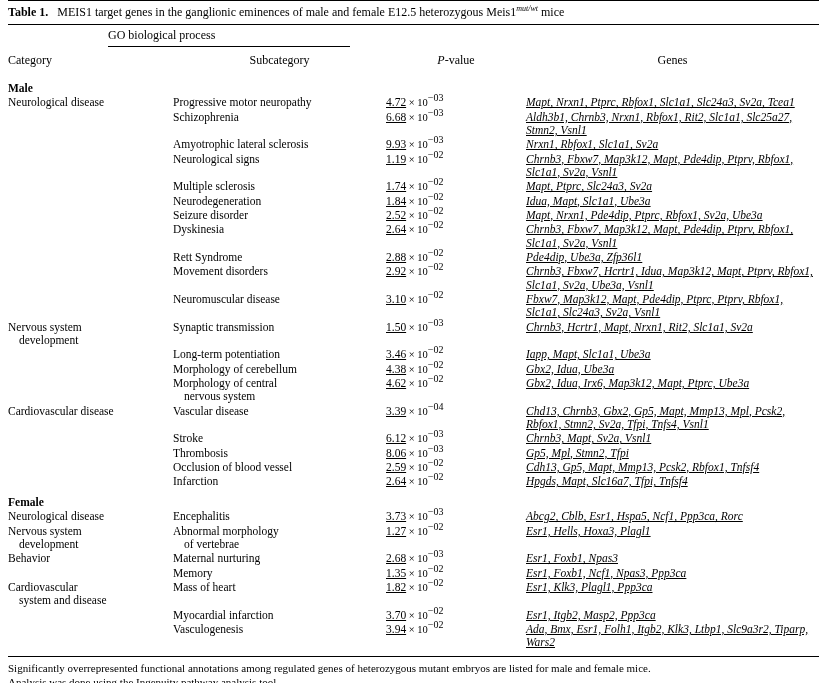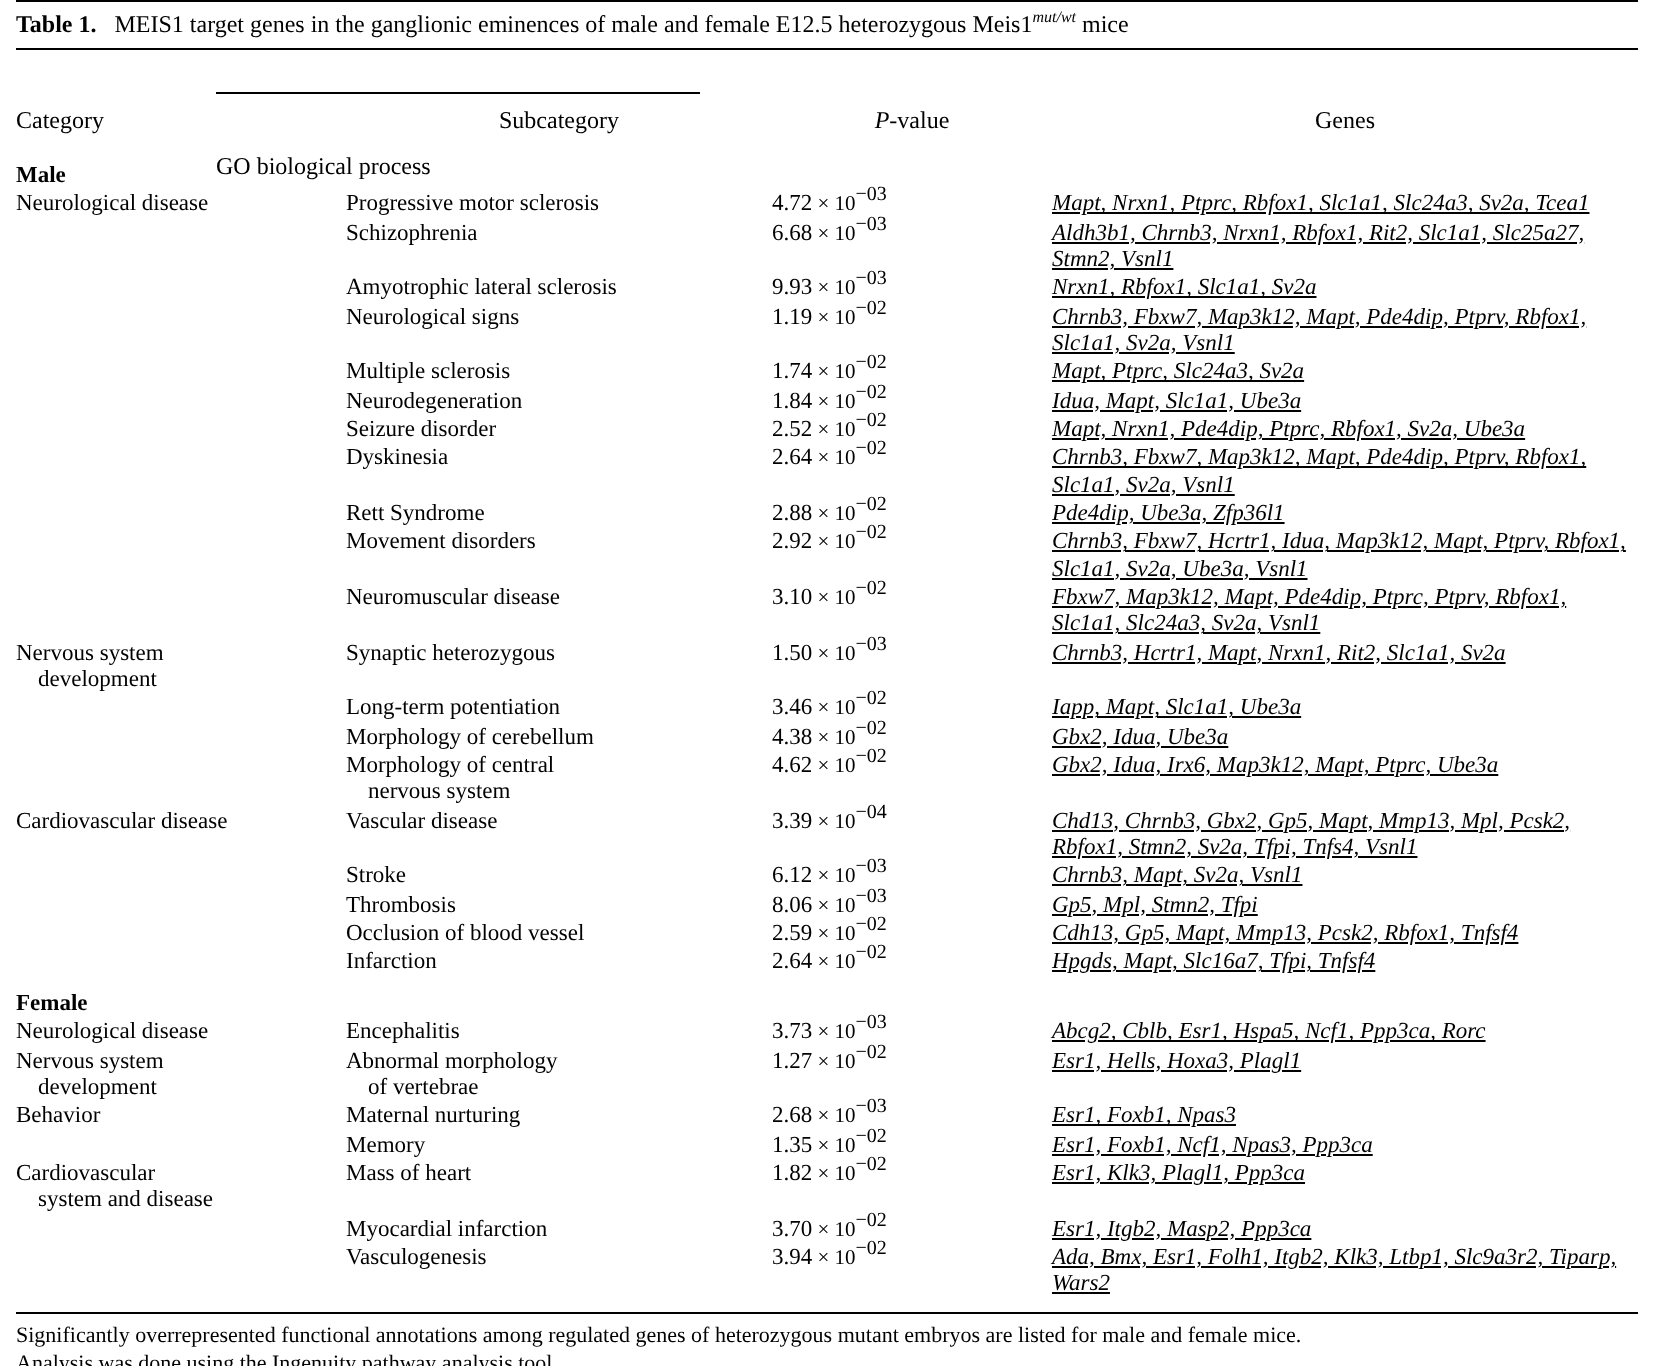--- a/index.html
+++ b/index.html
@@ -44,21 +44,20 @@
   
   .go-row {
     position: relative;
     height: 22px;
   }
   .go-label {
     position: absolute;
     left: 100px;
     top: 3px;
     font-size: 12px;
-    margin-top: 48px;
   }
   .go-underline {
     position: absolute;
     left: 100px;
     top: 21px;
     width: 242px;
     border-top: 0.9px solid #000;
   }
 
   
@@ -98,21 +97,21 @@
   tr.section td {
     font-weight: bold;
     padding-top: 7px;
     padding-bottom: 1px;
   }
   tr.first-after-section td { padding-top: 0px; }
 
   .cat-indent { display: block; padding-left: 11px; }
   .sub-indent { display: block; padding-left: 11px; }
 
-  .pv-base { font-variant-numeric: lining-nums; }
+  .pv-base { font-variant-numeric: lining-nums; text-decoration: underline; }
   .pv-times { font-size: 10.5px; }
   sup.exp { font-size: 10px; vertical-align: super; line-height: 0; }
 
   
   .footnote {
     font-size: 11px;
     line-height: 1.3;
     padding: 4px 0 0 0;
   }
 </style>
@@ -149,21 +148,21 @@
         <th class="h-pval"><i>P</i><span>-value</span></th>
         <th class="h-genes">Genes</th>
       </tr>
     </thead>
     <tbody id="tbody">
         <tr class="section">
           <td colspan="4">Male</td>
         </tr>
         <tr class="first-after-section">
           <td class="cat"><span>Neurological disease</span></td>
-          <td class="sub"><span>Progressive motor sclerosis</span></td>
+          <td class="sub"><span>Progressive motor neuropathy</span></td>
           <td class="pval"><span class="pv-base">4.72</span><span class="pv-times"> × 10</span><sup class="exp">−03</sup></td>
           <td class="genes">Mapt, Nrxn1, Ptprc, Rbfox1, Slc1a1, Slc24a3, Sv2a, Tcea1</td>
         </tr>
         <tr>
           <td class="cat"></td>
           <td class="sub"><span>Schizophrenia</span></td>
           <td class="pval"><span class="pv-base">6.68</span><span class="pv-times"> × 10</span><sup class="exp">−03</sup></td>
           <td class="genes">Aldh3b1, Chrnb3, Nrxn1, Rbfox1, Rit2, Slc1a1, Slc25a27, Stmn2, Vsnl1</td>
         </tr>
         <tr>
@@ -215,21 +214,21 @@
           <td class="genes">Chrnb3, Fbxw7, Hcrtr1, Idua, Map3k12, Mapt, Ptprv, Rbfox1, Slc1a1, Sv2a, Ube3a, Vsnl1</td>
         </tr>
         <tr>
           <td class="cat"></td>
           <td class="sub"><span>Neuromuscular disease</span></td>
           <td class="pval"><span class="pv-base">3.10</span><span class="pv-times"> × 10</span><sup class="exp">−02</sup></td>
           <td class="genes">Fbxw7, Map3k12, Mapt, Pde4dip, Ptprc, Ptprv, Rbfox1, Slc1a1, Slc24a3, Sv2a, Vsnl1</td>
         </tr>
         <tr>
           <td class="cat"><span>Nervous system</span><span class="cat-indent">development</span></td>
-          <td class="sub"><span>Synaptic heterozygous</span></td>
+          <td class="sub"><span>Synaptic transmission</span></td>
           <td class="pval"><span class="pv-base">1.50</span><span class="pv-times"> × 10</span><sup class="exp">−03</sup></td>
           <td class="genes">Chrnb3, Hcrtr1, Mapt, Nrxn1, Rit2, Slc1a1, Sv2a</td>
         </tr>
         <tr>
           <td class="cat"></td>
           <td class="sub"><span>Long-term potentiation</span></td>
           <td class="pval"><span class="pv-base">3.46</span><span class="pv-times"> × 10</span><sup class="exp">−02</sup></td>
           <td class="genes">Iapp, Mapt, Slc1a1, Ube3a</td>
         </tr>
         <tr>

